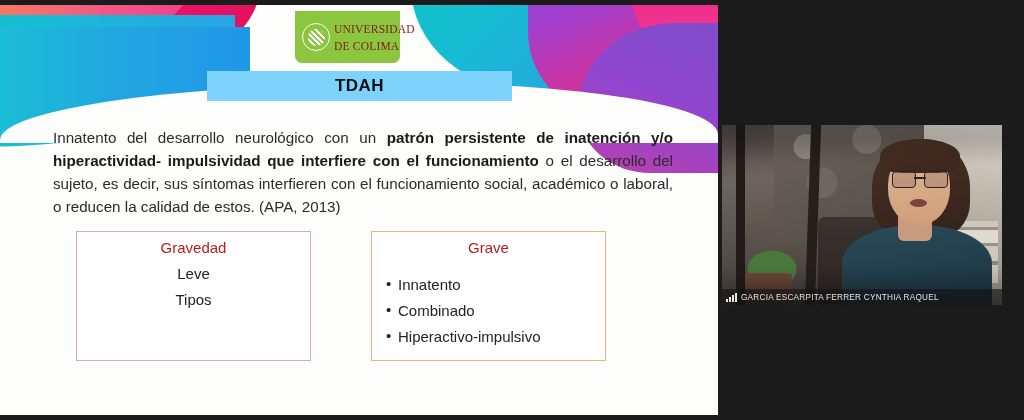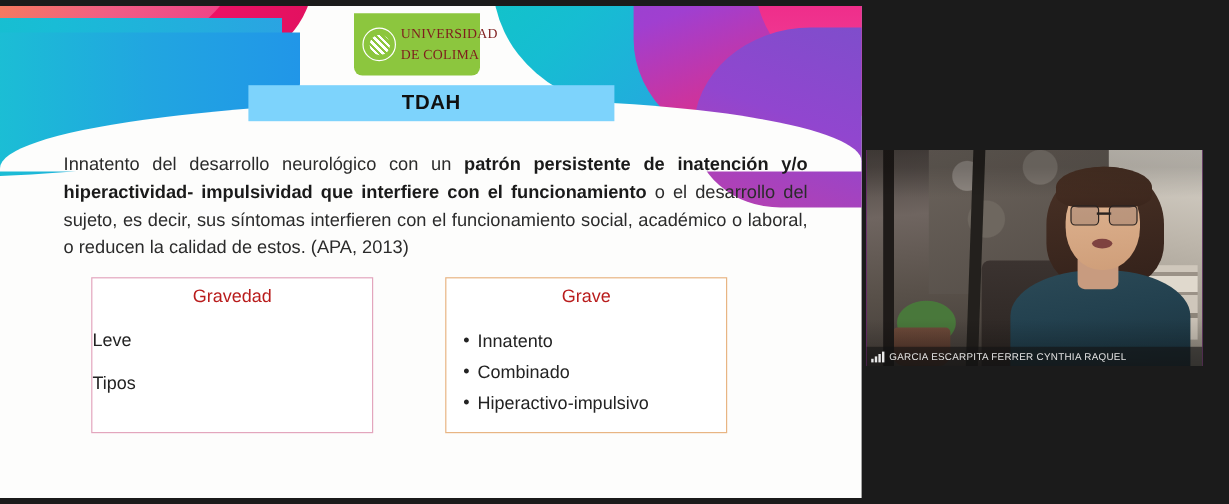--- a/index.html
+++ b/index.html
@@ -54,28 +54,28 @@
   
   #body-text{position:absolute;left:53px;top:121px;width:620px;font-size:15.2px;color:#2b2b2b;
         line-height:1.52;text-align:justify;}
   #body-text b{font-weight:bold;color:#1a1a1a;}
 
   
   .box{position:absolute;background:#fff;box-sizing:border-box;}
   #box-gravedad{left:76px;top:226px;width:235px;height:130px;border:1.4px solid #e3a6bd;}
   #box-tipos{left:371px;top:226px;width:235px;height:130px;border:1.4px solid #e8b583;}
   .box .hd{text-align:center;font-size:15px;color:#b91c1c;margin-top:7px;}
-  .box .ctr-item{text-align:left;font-size:15px;color:#232323;margin-top:19px;}
+  .box .ctr-item{text-align:center;font-size:15px;color:#232323;margin-top:9px;}
   .box ul{margin:20px 0 0 0;padding-left:14px;list-style:none;}
   .box ul li{font-size:15px;color:#232323;margin-top:9px;position:relative;padding-left:12px;}
   .box ul li:before{content:"\2022";position:absolute;left:0;top:-1px;font-size:15px;color:#232323;}
 
   
   #video-tile{position:absolute;left:722px;top:125px;width:280px;height:180px;overflow:hidden;
-        background:#a21caf;}
+        background:#4c1d95;}
   .vbg{position:absolute;inset:0;
         background:linear-gradient(175deg,#4b4440 0%,#6f6560 28%,#585049 60%,#3d3733 100%);}
   .vstone{position:absolute;left:52px;top:0;width:160px;height:120px;
         background:
           radial-gradient(circle at 20% 18%,#8e8781 0 12px,transparent 13px),
           radial-gradient(circle at 58% 12%,#7d766f 0 14px,transparent 15px),
           radial-gradient(circle at 85% 30%,#868078 0 13px,transparent 14px),
           radial-gradient(circle at 30% 48%,#6e675f 0 15px,transparent 16px),
           radial-gradient(circle at 72% 58%,#847c74 0 13px,transparent 14px),
           linear-gradient(160deg,#6b635c,#534c46);}

